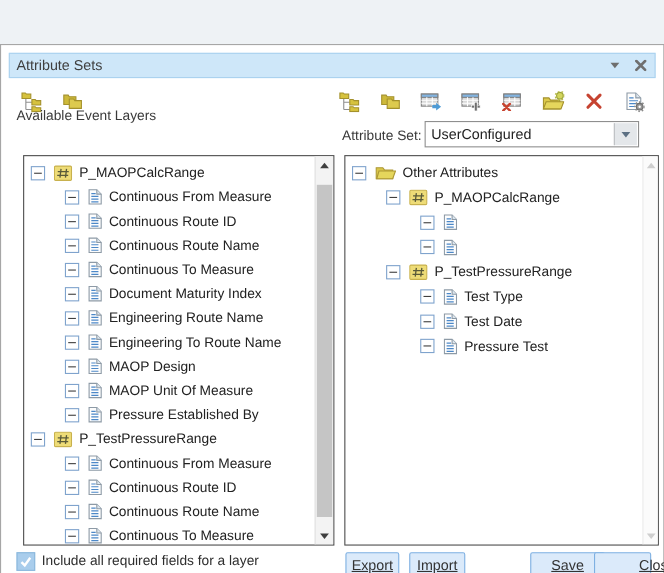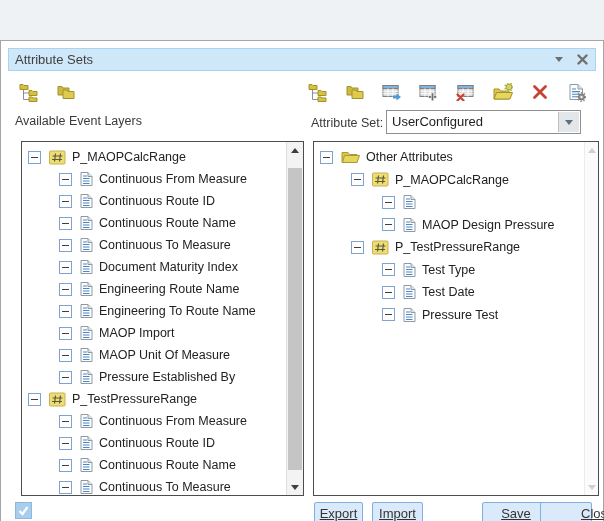--- a/index.html
+++ b/index.html
@@ -12,21 +12,21 @@
   .titlebar .title{font-size:13px;color:#3f3f3f;padding-left:6px;flex:1;}
   .tb-pin{width:0;height:0;border-left:4px solid transparent;border-right:4px solid transparent;
     border-top:5px solid #6e6e6e;margin-right:14px;cursor:pointer;}
   .tb-close{margin-right:7px;display:flex;cursor:pointer;}
   
   .toolbar{position:absolute;left:18px;right:16px;top:40px;height:22px;display:flex;
     justify-content:space-between;align-items:center;}
   .tb-group{display:flex;gap:17px;align-items:center;}
   .tbtn{width:20px;height:20px;display:flex;align-items:center;justify-content:center;cursor:pointer;}
   
-  .heading-left{position:absolute;left:14px;top:73px;font-size:12.5px;color:#3a3a3a;}
+  .heading-left{position:absolute;left:14px;top:57px;font-size:12.5px;color:#3a3a3a;}
   .as-label{position:absolute;left:310px;top:75px;font-size:12.5px;color:#3a3a3a;}
   .dropdown{position:absolute;left:385px;top:69px;width:195px;height:24px;background:#fff;
     border:1px solid #8f8f8f;box-sizing:border-box;font-size:13px;color:#222;cursor:pointer;}
   .dropdown .dd-value{position:absolute;left:5px;top:3px;}
   .dd-btn{position:absolute;right:1px;top:1px;bottom:1px;width:20px;background:#e4e7ea;
     border-left:1px solid #bcbfc2;display:flex;align-items:center;justify-content:center;}
   .dd-tri{width:0;height:0;border-left:4px solid transparent;border-right:4px solid transparent;
     border-top:5px solid #5c7083;}
   
   .panel{position:absolute;top:100px;height:355px;background:#fff;border:1px solid #4d4d4d;
@@ -269,21 +269,21 @@
         </div>
         <div class="tree-row" style="padding-left: 37px;">
           <span class="expander"></span>
           <span class="tree-icon">
             <svg width="13" height="16">
               <path d="M1 1.5 H8 L12 5.5 V14.5 H1 Z" fill="#fdfdfd" stroke="#8d9aa6"></path>
               <path d="M8 1.5 V5.5 H12" fill="#dce6ee" stroke="#8d9aa6"></path>
               <path d="M3 5 H7 M3 7.5 H9.5 M3 10 H9.5 M3 12.5 H9.5" stroke="#4c88c8" stroke-width="1.1"></path>
             </svg>
           </span>
-          <span>MAOP Import</span>
+          <span>MAOP Design</span>
         </div>
         <div class="tree-row" style="padding-left: 37px;">
           <span class="expander"></span>
           <span class="tree-icon">
             <svg width="13" height="16">
               <path d="M1 1.5 H8 L12 5.5 V14.5 H1 Z" fill="#fdfdfd" stroke="#8d9aa6"></path>
               <path d="M8 1.5 V5.5 H12" fill="#dce6ee" stroke="#8d9aa6"></path>
               <path d="M3 5 H7 M3 7.5 H9.5 M3 10 H9.5 M3 12.5 H9.5" stroke="#4c88c8" stroke-width="1.1"></path>
             </svg>
           </span>
@@ -400,21 +400,20 @@
         </div>
         <div class="tree-row" style="padding-left: 68px;">
           <span class="expander"></span>
           <span class="tree-icon">
             <svg width="13" height="16">
               <path d="M1 1.5 H8 L12 5.5 V14.5 H1 Z" fill="#fdfdfd" stroke="#8d9aa6"></path>
               <path d="M8 1.5 V5.5 H12" fill="#dce6ee" stroke="#8d9aa6"></path>
               <path d="M3 5 H7 M3 7.5 H9.5 M3 10 H9.5 M3 12.5 H9.5" stroke="#4c88c8" stroke-width="1.1"></path>
             </svg>
           </span>
-          <span>MAOP Design Pressure</span>
         </div>
         <div class="tree-row" style="padding-left: 37px;">
           <span class="expander"></span>
           <span class="tree-icon">
             <svg width="17" height="15">
               <rect x="0.5" y="1" width="15.5" height="13" rx="1" fill="#eedc77" stroke="#c8b14e"></rect>
               <path d="M6.5 3.5 L5.5 11.5 M11.5 3.5 L10.5 11.5 M3.5 6 h10 M3 9.5 h10" stroke="#5b5b39" stroke-width="1.2" fill="none"></path>
             </svg>
           </span>
           <span>P_TestPressureRange</span>
@@ -461,20 +460,21 @@
           <i class="tri-down"></i>
         </div>
     </div>
   </div>
 
   <div class="checkbox">
     <svg id="cb-check" width="13" height="13" style="visibility: visible;">
       <polyline points="2.5,7 5.5,10 10.5,3" fill="none" stroke="#fff" stroke-width="2.2"></polyline>
     </svg>
   </div>
+  <div class="cb-label">Include all required fields for a layer</div>
 
   <span class="legend-icon">
     <svg width="17" height="19">
       <path d="M1 1.5 H8 L12 5.5 V15.5 H1 Z" fill="#fdfdfd" stroke="#8d9aa6"></path>
       <path d="M8 1.5 V5.5 H12" fill="#dce6ee" stroke="#8d9aa6"></path>
       <path d="M3 6 H6.5 M3 8.5 H9.5 M3 11 H9.5" stroke="#4c88c8" stroke-width="1.1"></path>
       <g stroke="#d2552f" stroke-width="1.8" stroke-linecap="round">
         <path d="M11.5 10.5 V17"></path>
         <path d="M8.7 12.1 L14.3 15.4"></path>
         <path d="M14.3 12.1 L8.7 15.4"></path>

